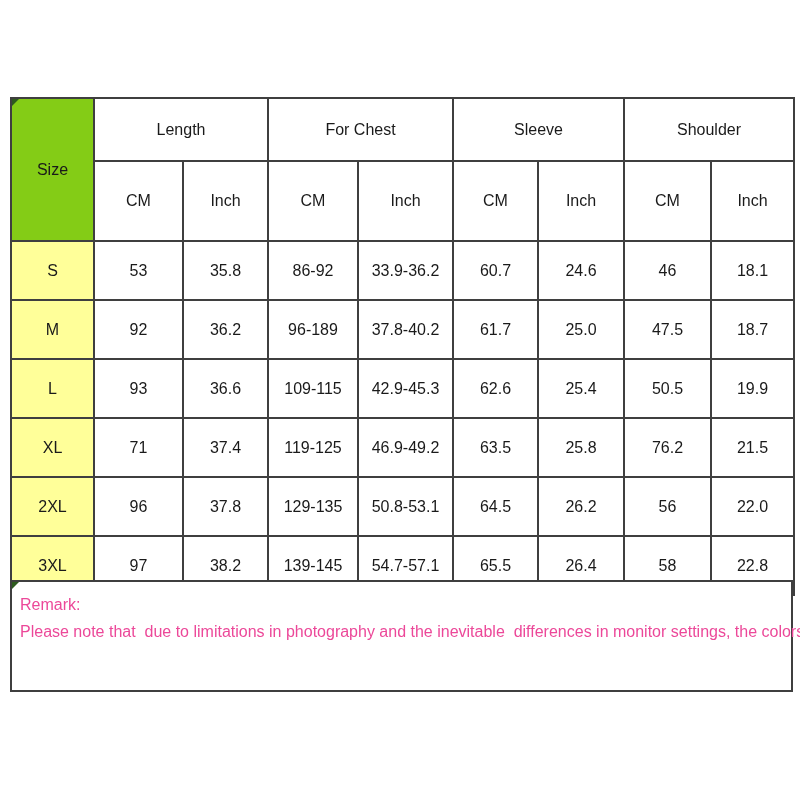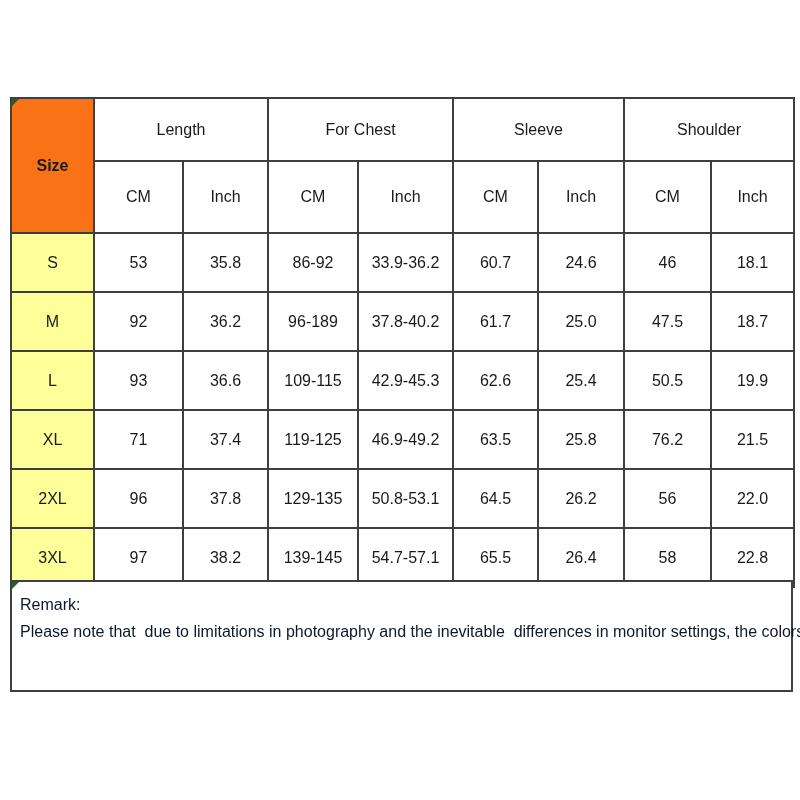--- a/index.html
+++ b/index.html
@@ -16,27 +16,26 @@
     border-collapse: collapse; table-layout: fixed;
     width: 783px;
   }
   table.size-chart td {
     border: 2px solid #3f3f3f;
     text-align: center; vertical-align: middle;
     font-size: 16px; color: #1a1a1a;
     padding: 0; overflow: hidden;
   }
   tr.group-row { height: 63px; }
-  tr.units-row { height: 72px; }
+  tr.units-row { height: 80px; }
   tbody tr { height: 59px; }
 
   td.size-head {
-    background: #f97316; color: #dd2222;
+    background: #84cc16; color: #dd2222;
     position: relative;
-    font-weight: bold;
   }
   td.group-cell { color: #dd2222; margin-left: 48px; }
   td.unit-cell { color: #cc22cc; }
   td.size-cell { background: #ffff99; color: #dd2222; }
 
   .corner {
     position: absolute; top: 0; left: 0;
     width: 7px; height: 7px;
     background: #2e5b1e;
     clip-path: polygon(0 0, 100% 0, 0 100%);
@@ -44,21 +43,21 @@
 
   .remark-box {
     position: absolute; left: 10px; top: 580px;
     width: 783px; height: 112px;
     border: 2px solid #3f3f3f;
     background: #ffffff;
     padding: 9px 6px 0 8px;
   }
   .remark-line {
     font-size: 16px; line-height: 27px;
-    color: #0f172a; white-space: pre;
+    color: #ec4899; white-space: pre;
   }
 </style>
 </head>
 <body>
 
 <div class="sheet">
 
   <table class="size-chart">
     <colgroup>
       <col style="width:83px">

